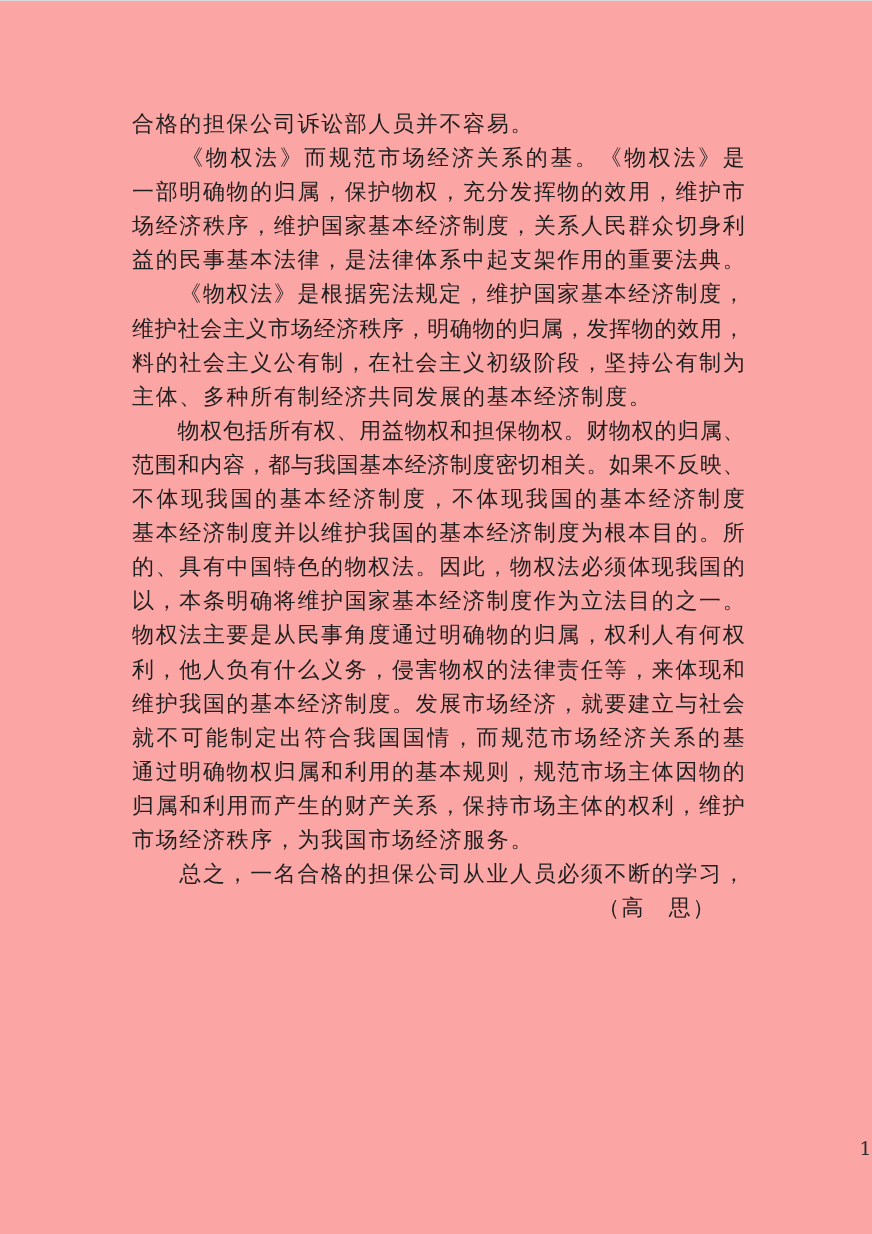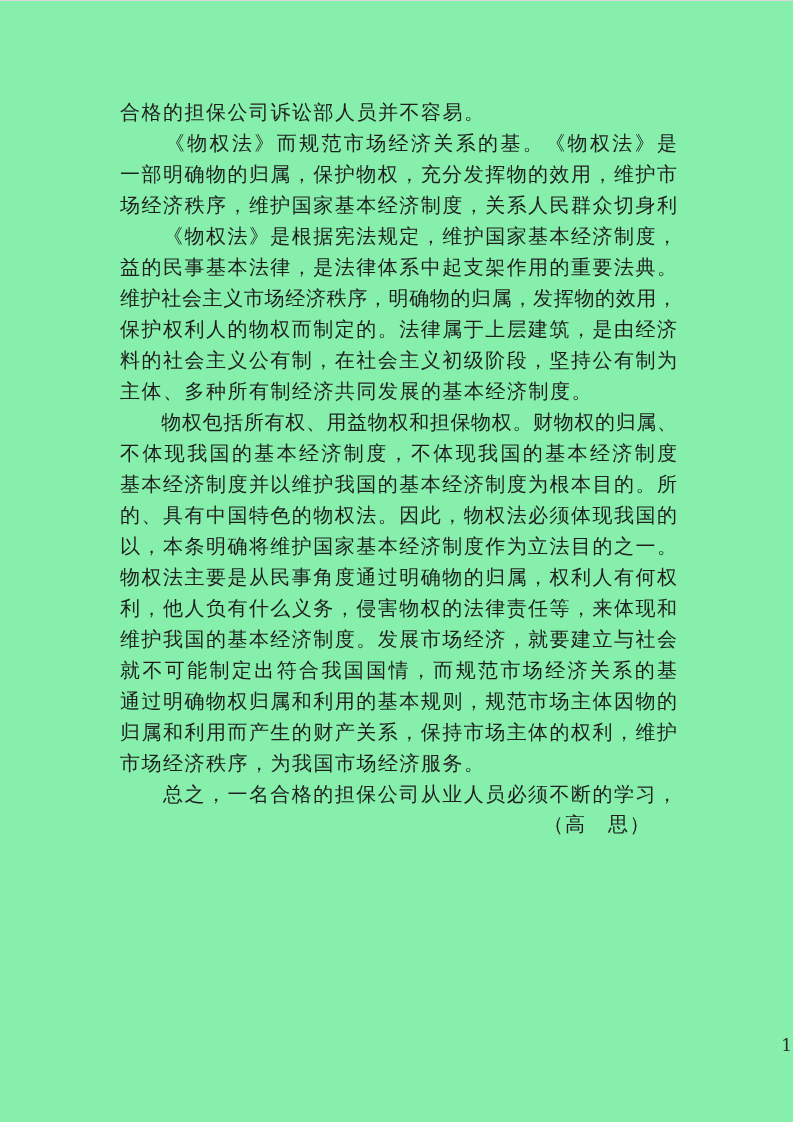--- a/index.html
+++ b/index.html
@@ -10,21 +10,21 @@
   body {
     width: 793px;
     height: 1122px;
     position: relative;
     font-family: "DejaVu Serif", serif;
     overflow: hidden;
   }
   .page {
     position: absolute;
     inset: 0;
-    background: #86efac;
+    background: #fca5a5;
   }
   .scan-edge {
     position: absolute;
     top: 0;
     left: 0;
     width: 100%;
     height: 1px;
     background: #d9d9d9;
   }
   .textblock {
@@ -50,21 +50,20 @@
   .l {
     text-align: left;
     letter-spacing: 1.5px;
   }
   
   .sig {
     text-align: right;
     padding-right: 26px;
     box-sizing: border-box;
     letter-spacing: 1.5px;
-    font-family: Liberation Mono, monospace;
   }
   .footer {
     position: absolute;
     top: 1035px;
     left: 12px;
     width: 100%;
     text-align: right;
     font-size: 17px;
     color: #2a2a2a;
     letter-spacing: 1px;
@@ -74,27 +73,27 @@
 <body>
 
 <div class="page">
   <div class="scan-edge"></div>
 
   <div class="textblock">
     <div class="line l">合格的担保公司诉讼部人员并不容易。</div>
     <div class="line j">　　《物权法》而规范市场经济关系的基。《物权法》是</div>
     <div class="line j">一部明确物的归属，保护物权，充分发挥物的效用，维护市</div>
     <div class="line j">场经济秩序，维护国家基本经济制度，关系人民群众切身利</div>
+    <div class="line j">益的民事基本法律，是法律体系中起支架作用的重要法典。</div>
     <div class="line j">　　《物权法》是根据宪法规定，维护国家基本经济制度，</div>
-    <div class="line j">益的民事基本法律，是法律体系中起支架作用的重要法典。</div>
     <div class="line j">维护社会主义市场经济秩序，明确物的归属，发挥物的效用，</div>
-    <div class="line j">保护权利人的物权而制定的。法律属于上层建筑，是由经济</div>
     <div class="line j">料的社会主义公有制，在社会主义初级阶段，坚持公有制为</div>
     <div class="line l">主体、多种所有制经济共同发展的基本经济制度。</div>
     <div class="line j">　　物权包括所有权、用益物权和担保物权。财物权的归属、</div>
+    <div class="line j">范围和内容，都与我国基本经济制度密切相关。如果不反映、</div>
     <div class="line j">不体现我国的基本经济制度，不体现我国的基本经济制度</div>
     <div class="line j">基本经济制度并以维护我国的基本经济制度为根本目的。所</div>
     <div class="line j">的、具有中国特色的物权法。因此，物权法必须体现我国的</div>
     <div class="line j">以，本条明确将维护国家基本经济制度作为立法目的之一。</div>
     <div class="line j">物权法主要是从民事角度通过明确物的归属，权利人有何权</div>
     <div class="line j">利，他人负有什么义务，侵害物权的法律责任等，来体现和</div>
     <div class="line j">维护我国的基本经济制度。发展市场经济，就要建立与社会</div>
     <div class="line j">就不可能制定出符合我国国情，而规范市场经济关系的基</div>
     <div class="line j">通过明确物权归属和利用的基本规则，规范市场主体因物的</div>
     <div class="line j">归属和利用而产生的财产关系，保持市场主体的权利，维护</div>

